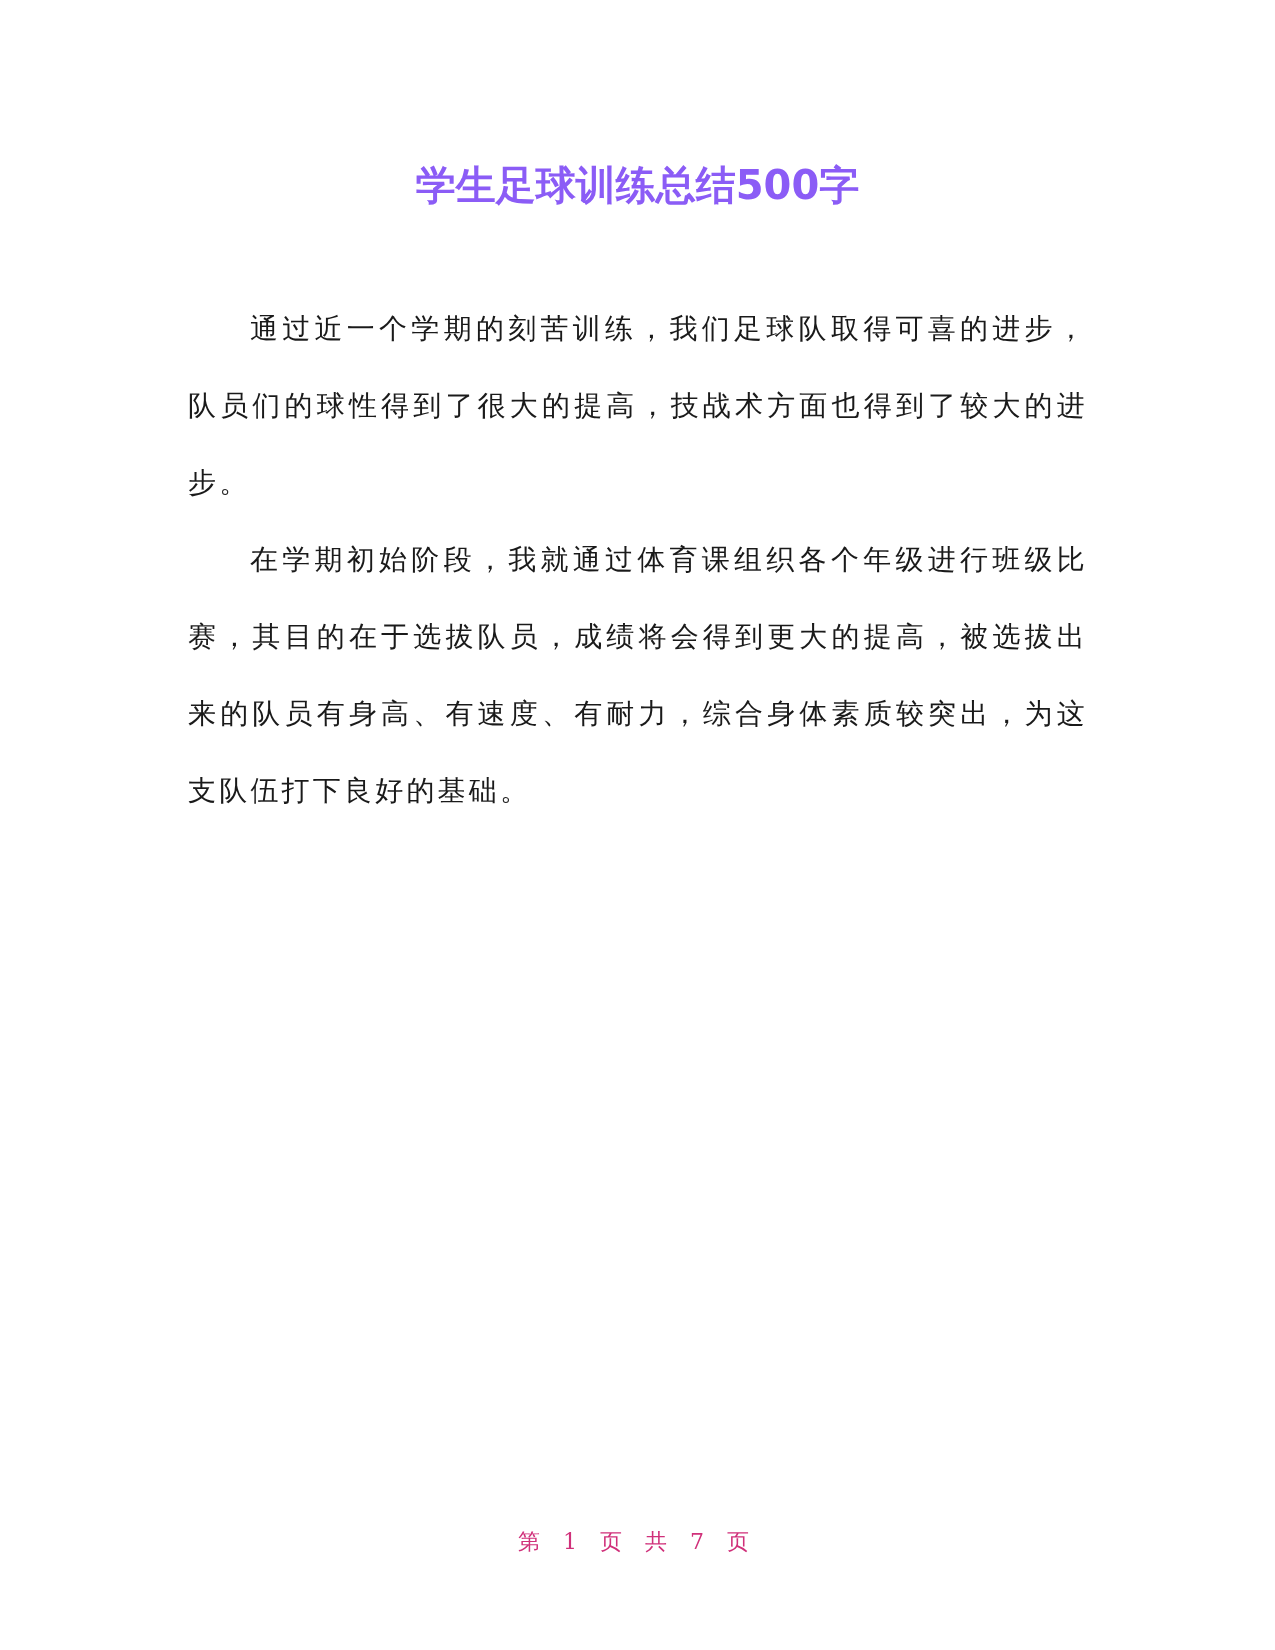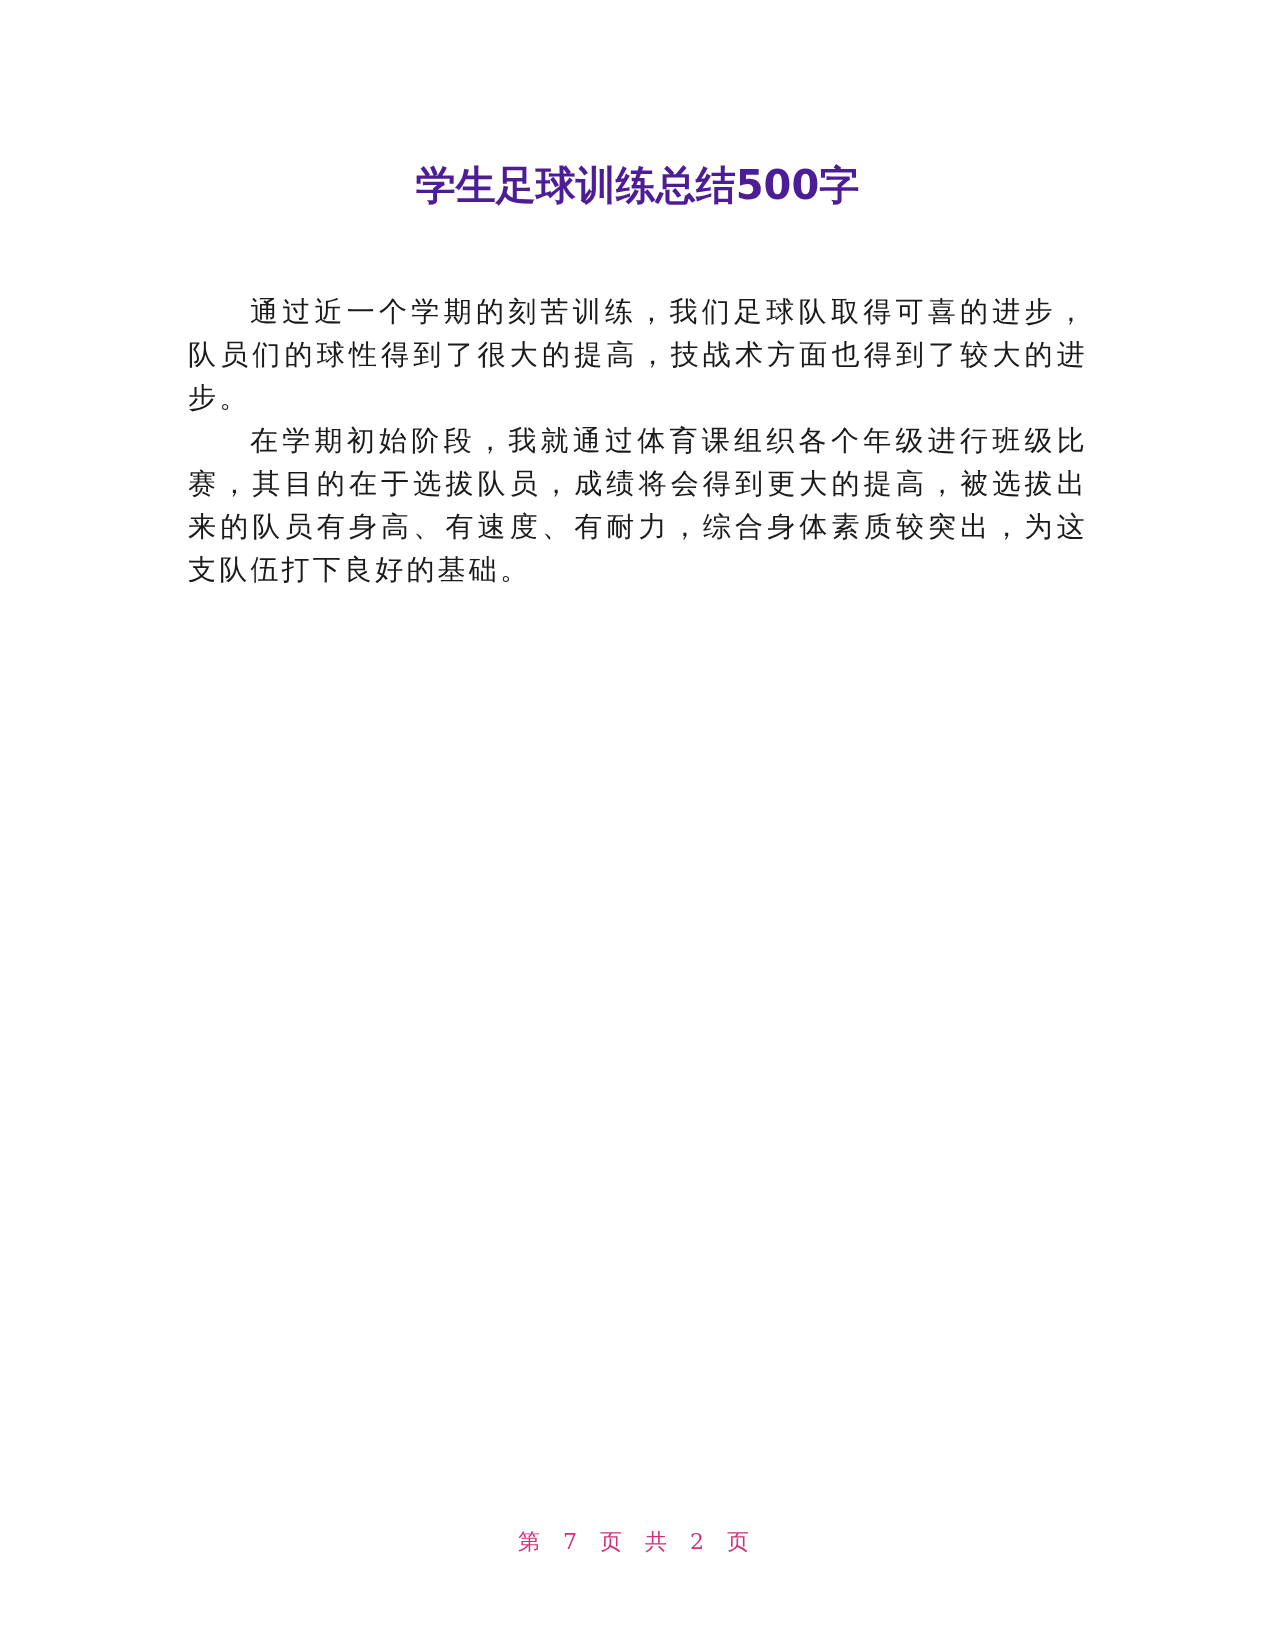--- a/index.html
+++ b/index.html
@@ -1,38 +1,38 @@
 <!DOCTYPE html>
 <html><head>
 <meta charset="utf-8">
 <style>
   html, body { margin: 0; padding: 0; background: #ffffff; }
   body { width: 1275px; height: 1650px; position: relative; overflow: hidden; }
   .page { position: absolute; left: 0; top: 0; width: 1275px; height: 1650px; background: #ffffff; }
   .title {
     position: absolute; left: 0; top: 160px; width: 1275px; text-align: center;
     font-family: "DejaVu Sans", sans-serif; font-weight: bold; font-size: 40px;
-    color: #4c1d95; letter-spacing: 0px; line-height: 50px;
+    color: #8b5cf6; letter-spacing: 0px; line-height: 50px;
   }
   .body {
     position: absolute; left: 188px; top: 290px; width: 900px;
     font-family: "DejaVu Serif", serif; font-size: 28px; color: #1a1a1a;
-    line-height: 43px; letter-spacing: 3.2px;
+    line-height: 77px; letter-spacing: 3.2px;
   }
   .para { margin: 0; text-indent: 62px; text-align: justify; }
   .footer {
     position: absolute; left: 0; top: 1527px; width: 1275px; text-align: center;
     font-family: "DejaVu Serif", serif; font-size: 22px; color: #d0307a; letter-spacing: 8px;
   }
 </style>
 </head>
 <body>
 
 <div class="page">
   <div class="title">学生足球训练总结500字</div>
 
   <div class="body">
     <p class="para">通过近一个学期的刻苦训练，我们足球队取得可喜的进步，队员们的球性得到了很大的提高，技战术方面也得到了较大的进步。</p>
     <p class="para">在学期初始阶段，我就通过体育课组织各个年级进行班级比赛，其目的在于选拔队员，成绩将会得到更大的提高，被选拔出来的队员有身高、有速度、有耐力，综合身体素质较突出，为这支队伍打下良好的基础。</p>
   </div>
 
-  <div class="footer">第 7 页 共 2 页</div>
+  <div class="footer">第 1 页 共 7 页</div>
 </div>
 
 </body></html>

